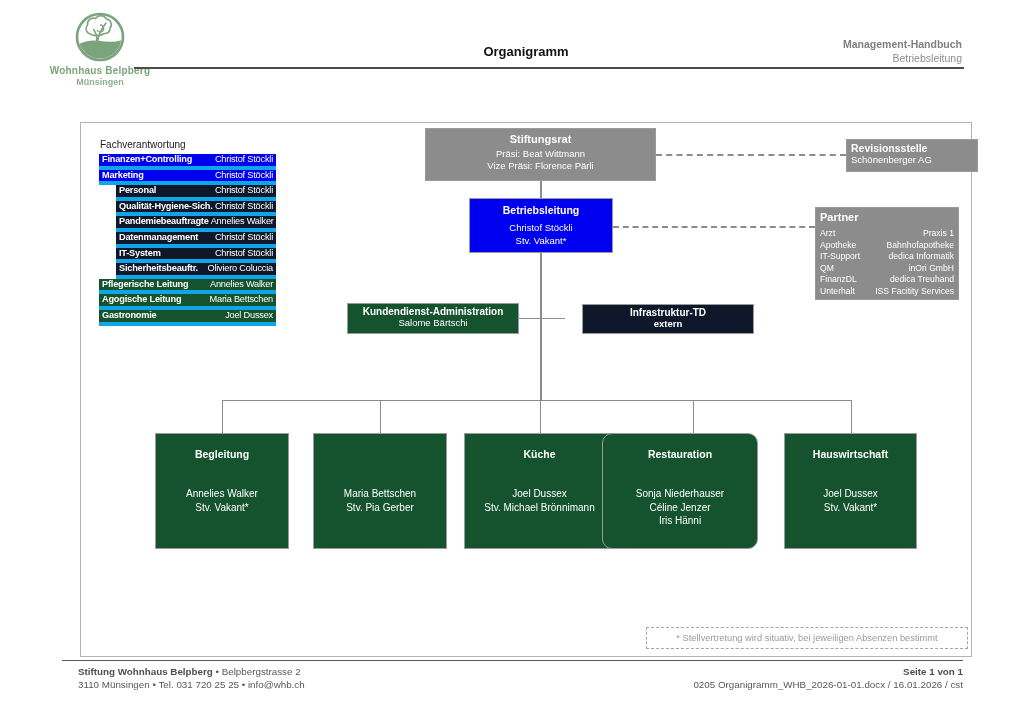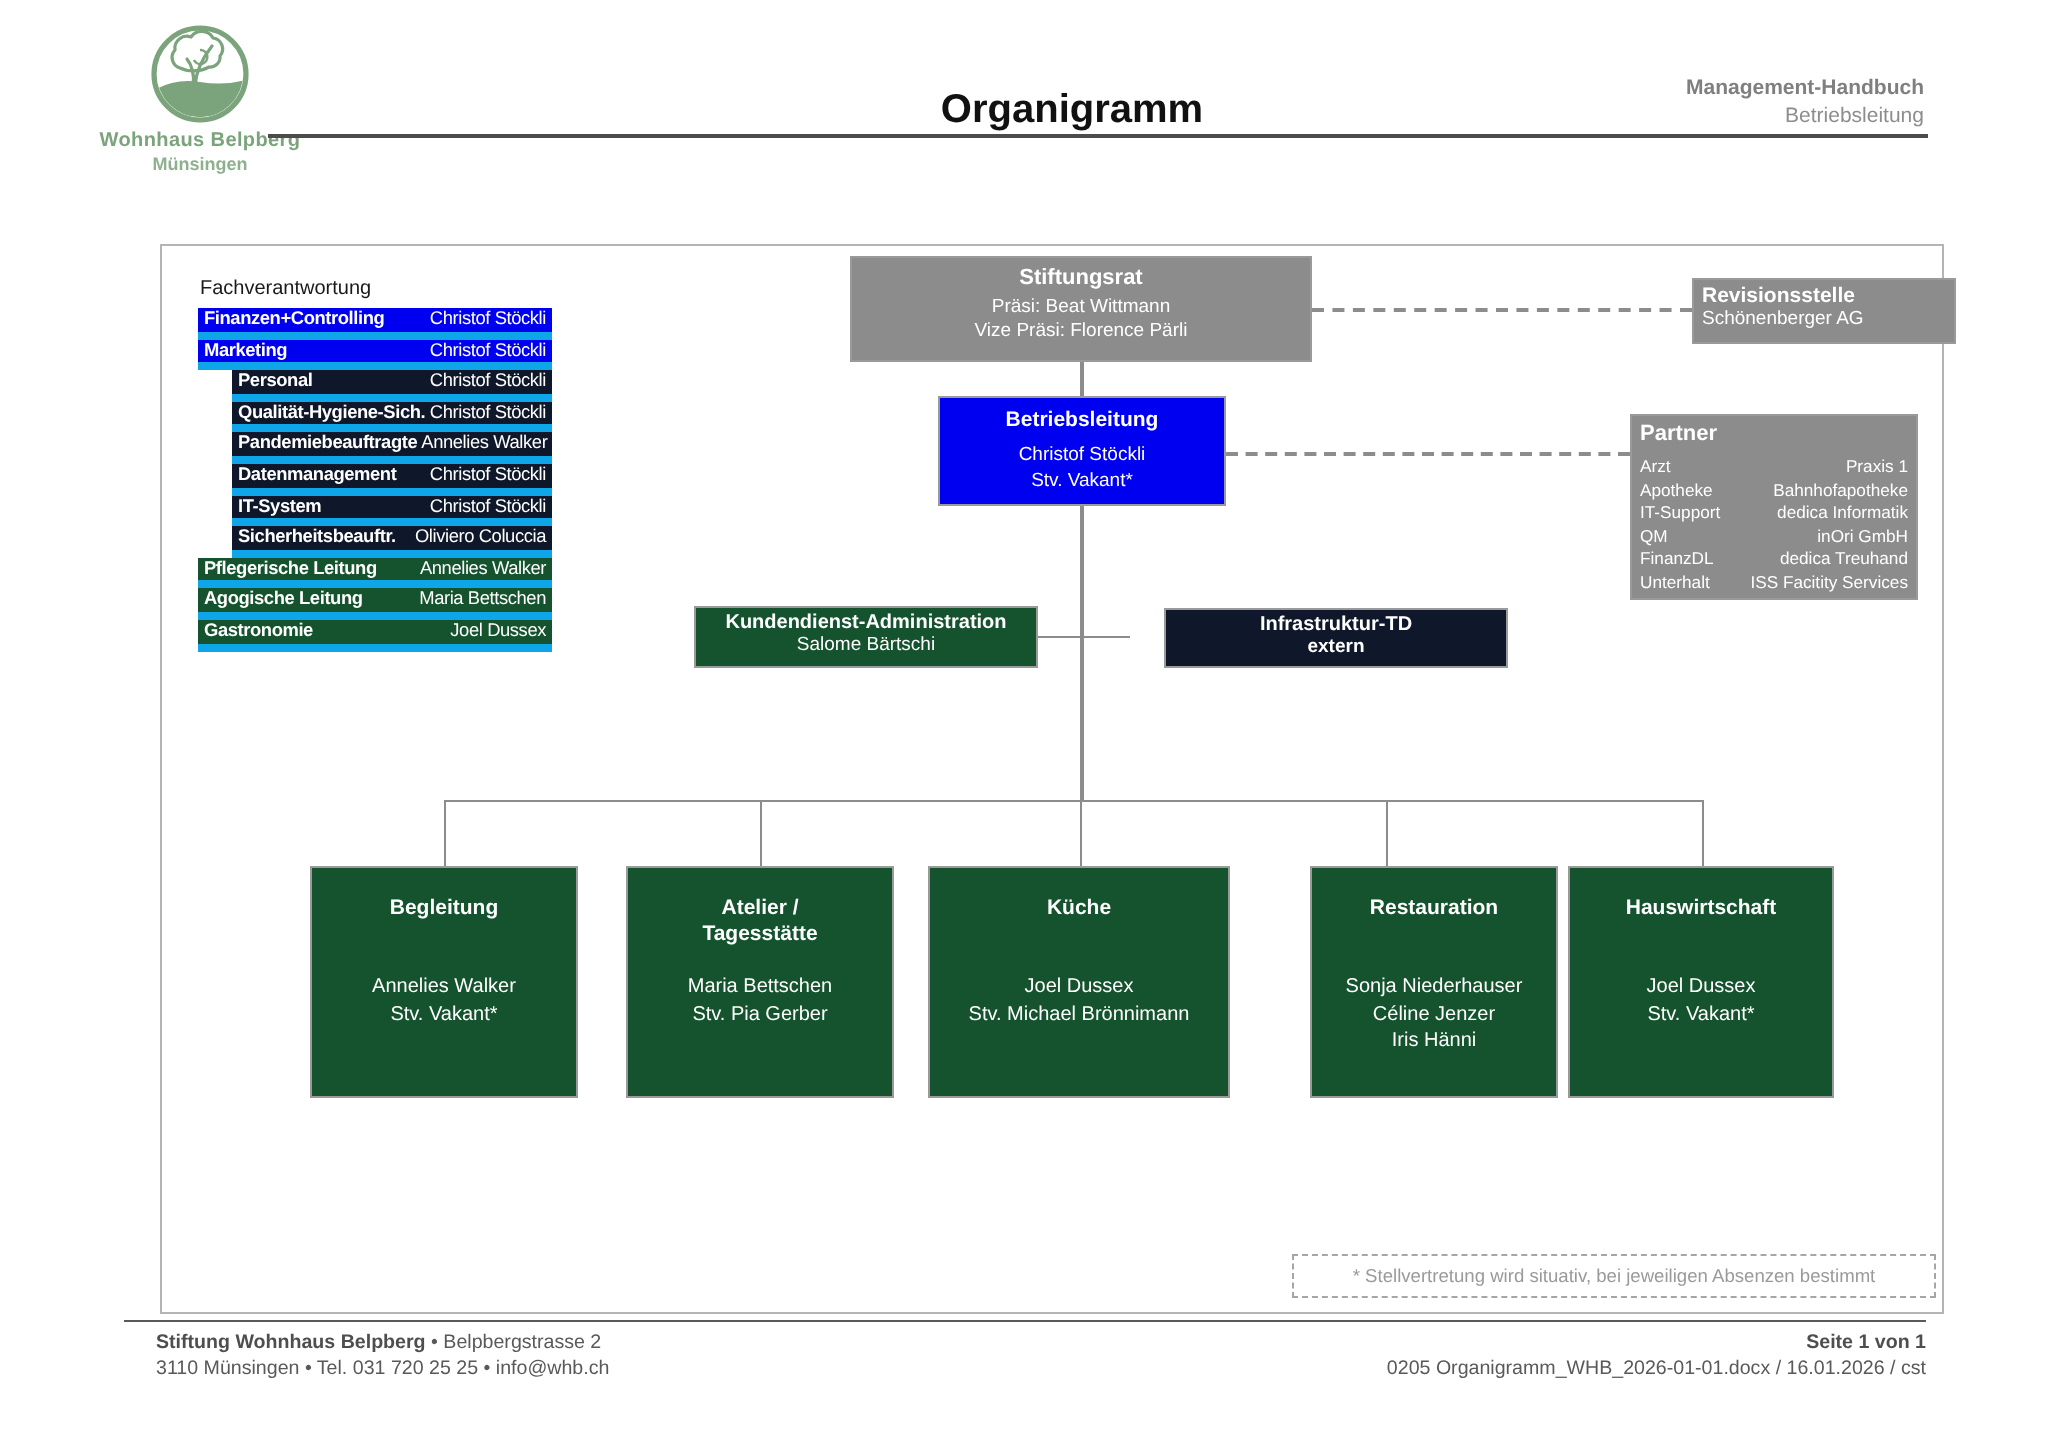--- a/index.html
+++ b/index.html
@@ -7,21 +7,21 @@
     width:1024px;height:724px;position:relative;background:#ffffff;
     font-family:"Liberation Sans",sans-serif;overflow:hidden;
   }
   .abs{position:absolute;box-sizing:border-box;}
 
   
   .logo-wrap{left:20px;top:12px;width:160px;text-align:center;}
   .logo-circle{display:block;margin:0 auto;}
   .logo-l1{font-size:10px;font-weight:bold;color:#7CA47C;margin-top:3px;letter-spacing:.2px;}
   .logo-l2{font-size:9px;font-weight:bold;color:#8FB08F;margin-top:1px;}
-  .page-title{left:396px;top:44px;width:280px;text-align:center;font-size:20px;font-weight:bold;color:#111;}
+  .page-title{left:386px;top:44px;width:280px;text-align:center;font-size:13px;font-weight:bold;color:#111;}
   .mh{right:62px;top:38px;text-align:right;line-height:13.5px;}
   .mh .l1{font-size:10.5px;font-weight:bold;color:#7f7f7f;}
   .mh .l2{font-size:10.5px;color:#8d8d8d;}
   .head-rule{left:134px;top:67px;width:830px;height:2px;background:#4c4c4c;}
 
   
   .frame{left:80px;top:122px;width:892px;height:535px;border:1px solid #b4b4b4;background:#fff;}
 
   
   .fach-label{left:100px;top:139px;font-size:10px;color:#1a1a1a;}
@@ -235,44 +235,40 @@
     <div></div>
   </div>
   <div class="names">
     <div>Annelies Walker</div>
     <div>Stv. Vakant*</div>
     <div></div>
   </div>
 </div>
 
 <div class="abs obox bg-green dept" style="left:313px;width:134px;">
-  <div class="titlebox">
-    <div>Atelier /</div>
-    <div>Tagesstätte</div>
-  </div>
   <div class="names">
     <div>Maria Bettschen</div>
     <div>Stv. Pia Gerber</div>
     <div></div>
   </div>
 </div>
 
 <div class="abs obox bg-green dept" style="left:464px;width:151px;">
   <div class="titlebox">
     <div>Küche</div>
     <div></div>
   </div>
   <div class="names">
     <div>Joel Dussex</div>
     <div>Stv. Michael Brönnimann</div>
     <div></div>
   </div>
 </div>
 
-<div class="abs obox bg-green dept" style="left:655px;width:124px;">
+<div class="abs obox bg-green dept" style="left:602px;width:156px;border-radius:10px;">
   <div class="titlebox">
     <div>Restauration</div>
     <div></div>
   </div>
   <div class="names">
     <div>Sonja Niederhauser</div>
     <div>Céline Jenzer</div>
     <div>Iris Hänni</div>
   </div>
 </div>

